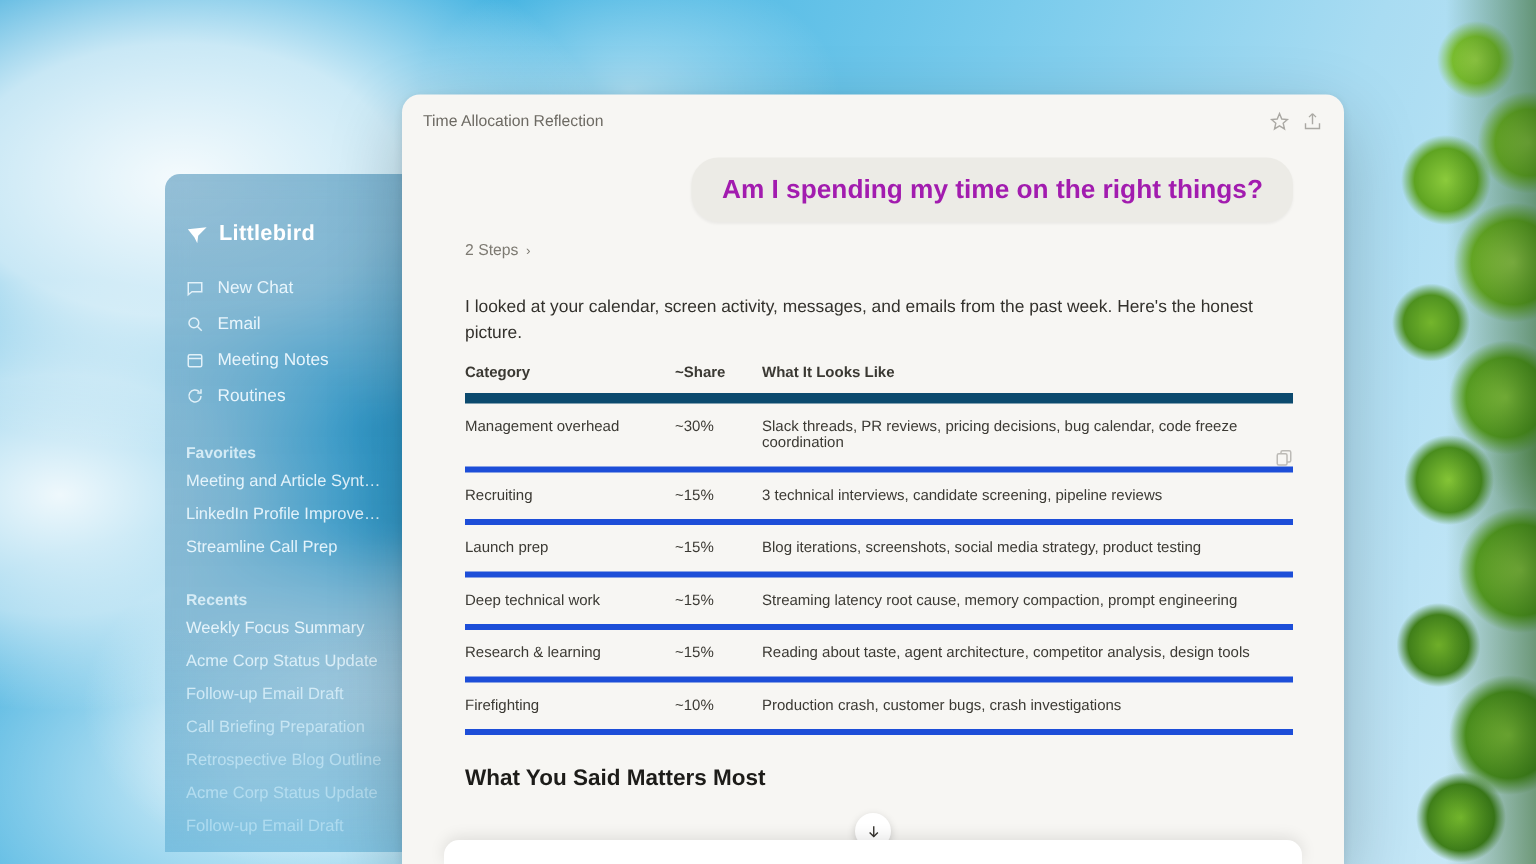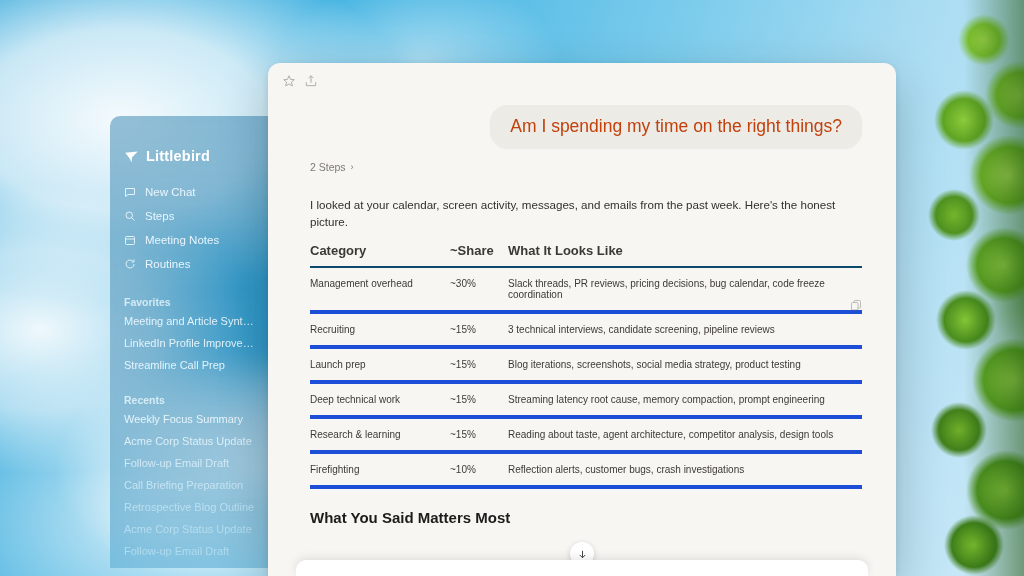--- a/index.html
+++ b/index.html
@@ -90,36 +90,37 @@
   .titlebar {
     height: 36px; display: flex; align-items: center;
     padding: 0 14px; gap: 8px;
   }
   .doc-title { font-size: 10.5px; color: #6d6a63; flex: 1; }
   .tb-icon { width: 14px; height: 14px; opacity: .55; }
   .content { padding: 0 34px 0 42px; position: relative; height: 477px; overflow: hidden; }
   .bubble {
     margin: 6px 0 0 auto; width: fit-content; max-width: 420px;
     background: #ecebe6; border-radius: 18px;
-    padding: 11px 20px; font-size: 17.5px; color: #c2410c;
+    padding: 11px 20px; font-size: 17.5px; color: #a21caf;
     box-shadow: 0 1px 2px rgba(0,0,0,0.05);
+    font-weight: bold;
   }
   .para { font-size: 11.6px; color: #33312c; margin-top: 21px; line-height: 1.5; }
   .steps {
     display: inline-flex; align-items: center; gap: 5px;
     margin-top: 13px; font-size: 10.5px; color: #7d7a72;
   }
   .chev { font-size: 9px; }
   h2.section {
     font-size: 15px; color: #1d1c19; margin-top: 20px; font-weight: 700;
   }
   table.alloc { width: 100%; border-collapse: collapse; margin-top: 12px; }
   table.alloc th {
-    text-align: left; font-size: 13px; font-weight: 700; color: #3b3933;
-    padding: 0 0 8px 0; border-bottom: 2px solid #0c4a6e;
+    text-align: left; font-size: 10px; font-weight: 700; color: #3b3933;
+    padding: 0 0 8px 0; border-bottom: 7px solid #0c4a6e;
   }
   table.alloc td {
     font-size: 10px; color: #3c3a34; padding: 10px 0;
     border-bottom: 4px solid #1d4ed8; vertical-align: top;
   }
   table.alloc th:nth-child(1), table.alloc td:nth-child(1) { width: 140px; }
   table.alloc th:nth-child(2), table.alloc td:nth-child(2) { width: 58px; }
   .copy-icon { position: absolute; right: 34px; top: 200px; width: 12px; height: 12px; opacity: .42; }
   .bottom-fade {
     position: absolute; left: 0; right: 0; bottom: 0; height: 48px;
@@ -159,21 +160,21 @@
       <svg class="ic" viewBox="0 0 24 24">
         <path d="M3 5h18v12H8l-5 4z" fill="none" stroke="#eaf6fc" stroke-width="2"></path>
       </svg>
       <span>New Chat</span>
     </div>
     <div class="nav-item">
       <svg class="ic" viewBox="0 0 24 24">
         <circle cx="10.5" cy="10.5" r="6.5" fill="none" stroke="#eaf6fc" stroke-width="2"></circle>
         <line x1="15" y1="15" x2="21" y2="21" stroke="#eaf6fc" stroke-width="2"></line>
       </svg>
-      <span>Steps</span>
+      <span>Email</span>
     </div>
     <div class="nav-item">
       <svg class="ic" viewBox="0 0 24 24">
         <rect x="3" y="5" width="18" height="16" rx="2" fill="none" stroke="#eaf6fc" stroke-width="2"></rect>
         <line x1="3" y1="10" x2="21" y2="10" stroke="#eaf6fc" stroke-width="2"></line>
       </svg>
       <span>Meeting Notes</span>
     </div>
     <div class="nav-item">
       <svg class="ic" viewBox="0 0 24 24">
@@ -196,20 +197,21 @@
   <div class="list-item">Call Briefing Preparation</div>
   <div class="list-item">Retrospective Blog Outline</div>
   <div class="list-item">Acme Corp Status Update</div>
   <div class="list-item">Follow-up Email Draft</div>
 
   <div class="fade-mask"></div>
 </div>
 
 <div class="window">
   <div class="titlebar">
+    <span class="doc-title">Time Allocation Reflection</span>
     <svg class="tb-icon" viewBox="0 0 24 24">
       <polygon points="12,3 14.6,9.2 21,9.8 16.2,14 17.7,20.5 12,17 6.3,20.5 7.8,14 3,9.8 9.4,9.2" fill="none" stroke="#6d6a63" stroke-width="1.6"></polygon>
     </svg>
     <svg class="tb-icon" viewBox="0 0 24 24">
       <path d="M12 3v12M12 3l-4 4M12 3l4 4" fill="none" stroke="#6d6a63" stroke-width="1.6"></path>
       <path d="M4 14v6h16v-6" fill="none" stroke="#6d6a63" stroke-width="1.6"></path>
     </svg>
   </div>
 
   <div class="content">
@@ -259,21 +261,21 @@
           <td>Streaming latency root cause, memory compaction, prompt engineering</td>
         </tr>
         <tr>
           <td>Research &amp; learning</td>
           <td>~15%</td>
           <td>Reading about taste, agent architecture, competitor analysis, design tools</td>
         </tr>
         <tr>
           <td>Firefighting</td>
           <td>~10%</td>
-          <td>Reflection alerts, customer bugs, crash investigations</td>
+          <td>Production crash, customer bugs, crash investigations</td>
         </tr>
       </tbody>
     </table>
 
     <h2 class="section">What You Said Matters Most</h2>
     
     
 
     <div class="bottom-fade"></div>
   </div>

